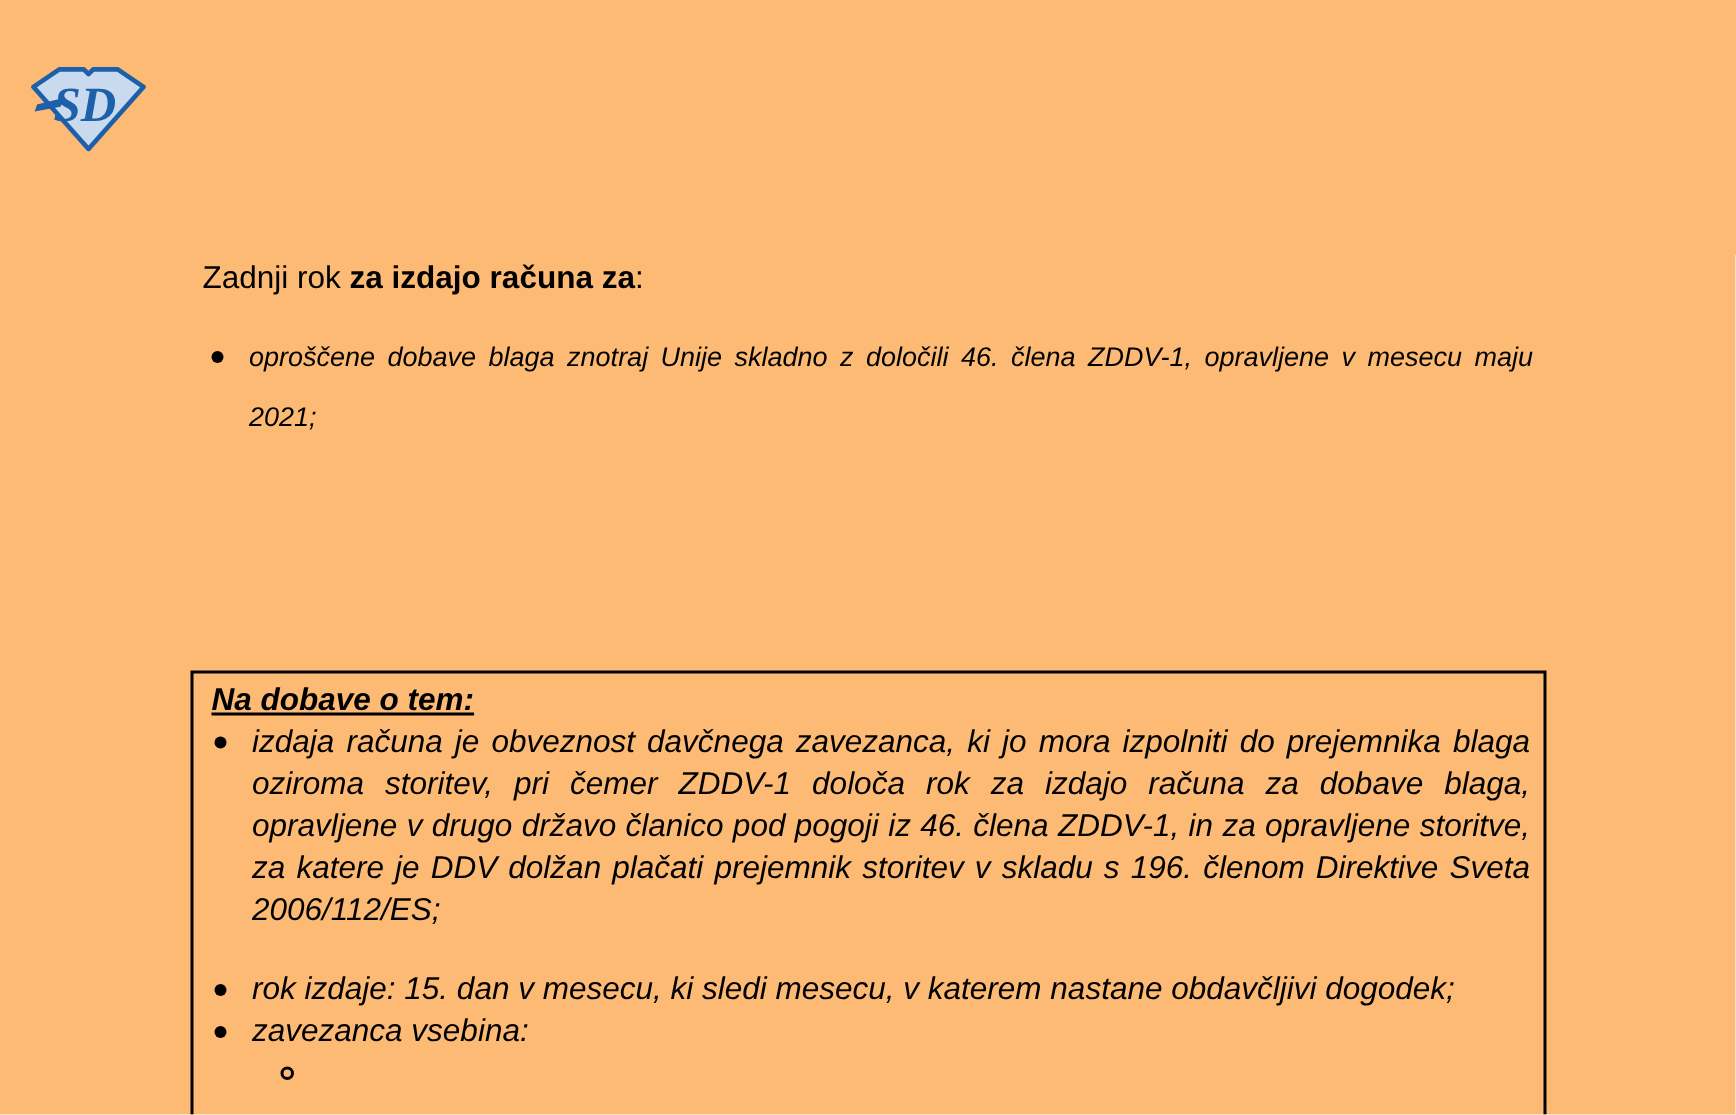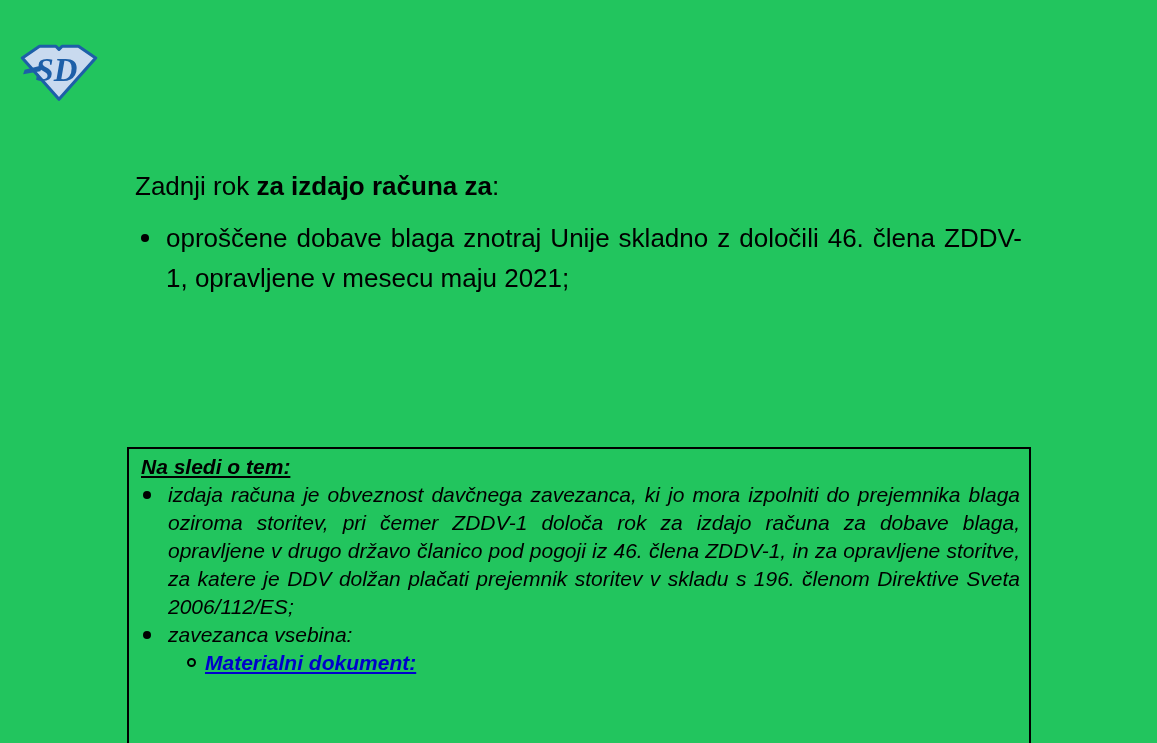--- a/index.html
+++ b/index.html
@@ -4,60 +4,61 @@
 <style>
   html, body {
     margin: 0;
     padding: 0;
     background: #ffffff;
   }
   .page {
     position: relative;
     width: 1157px;
     height: 743px;
-    background: #22c55e;
+    background: #fdba74;
     overflow: hidden;
     font-family: "Liberation Sans", "DejaVu Sans", sans-serif;
     color: #000000;
   }
 
   
   .logo {
     position: absolute;
     left: 20px;
     top: 43px;
     width: 78px;
     height: 58px;
   }
 
   
   .heading {
     position: absolute;
     left: 135px;
     top: 172px;
-    font-size: 26px;
+    font-size: 21px;
     line-height: 28px;
     white-space: nowrap;
   }
   .heading .bold { font-weight: bold; }
 
   
   .main-list {
     position: absolute;
     left: 135px;
     top: 218px;
     width: 887px;
   }
   .m-item {
     position: relative;
     padding-left: 31px;
-    font-size: 26px;
+    font-size: 18px;
     line-height: 40px;
     text-align: justify;
     margin-bottom: 3px;
+    font-style: italic;
   }
   .m-item .dot {
     position: absolute;
     left: 6px;
     top: 16px;
     width: 8px;
     height: 8px;
     border-radius: 50%;
     background: #000;
   }
@@ -133,32 +134,35 @@
   </div>
 
   <div class="main-list">
     <div class="m-item">
       <span class="dot"></span>
       <span>oproščene dobave blaga znotraj Unije skladno z določili 46. člena ZDDV-1, opravljene v mesecu maju 2021;</span>
     </div>
   </div>
 
   <div class="info-box">
-    <div class="box-title">Na sledi o tem:</div>
+    <div class="box-title">Na dobave o tem:</div>
 
     <div class="b-item">
       <span class="dot"></span>
       <span>izdaja računa je obveznost davčnega zavezanca, ki jo mora izpolniti do prejemnika blaga oziroma storitev, pri čemer ZDDV-1 določa rok za izdajo računa za dobave blaga, opravljene v drugo državo članico pod pogoji iz 46. člena ZDDV-1, in za opravljene storitve, za katere je DDV dolžan plačati prejemnik storitev v skladu s 196. členom Direktive Sveta 2006/112/ES;</span>
     </div>
 
+    <div class="b-item gap-above">
+      <span class="dot"></span>
+      <span>rok izdaje: 15. dan v mesecu, ki sledi mesecu, v katerem nastane obdavčljivi dogodek;</span>
+    </div>
 
     <div class="b-item">
       <span class="dot"></span>
       <span>zavezanca vsebina:</span>
     </div>
 
     <div class="sub-item">
       <span class="circle"></span>
-      <a class="doc-link" id="doc-link" style="color: rgb(0, 0, 204);">Materialni dokument:</a>
     </div>
   </div>
 
 </div>
 
 </body></html>

